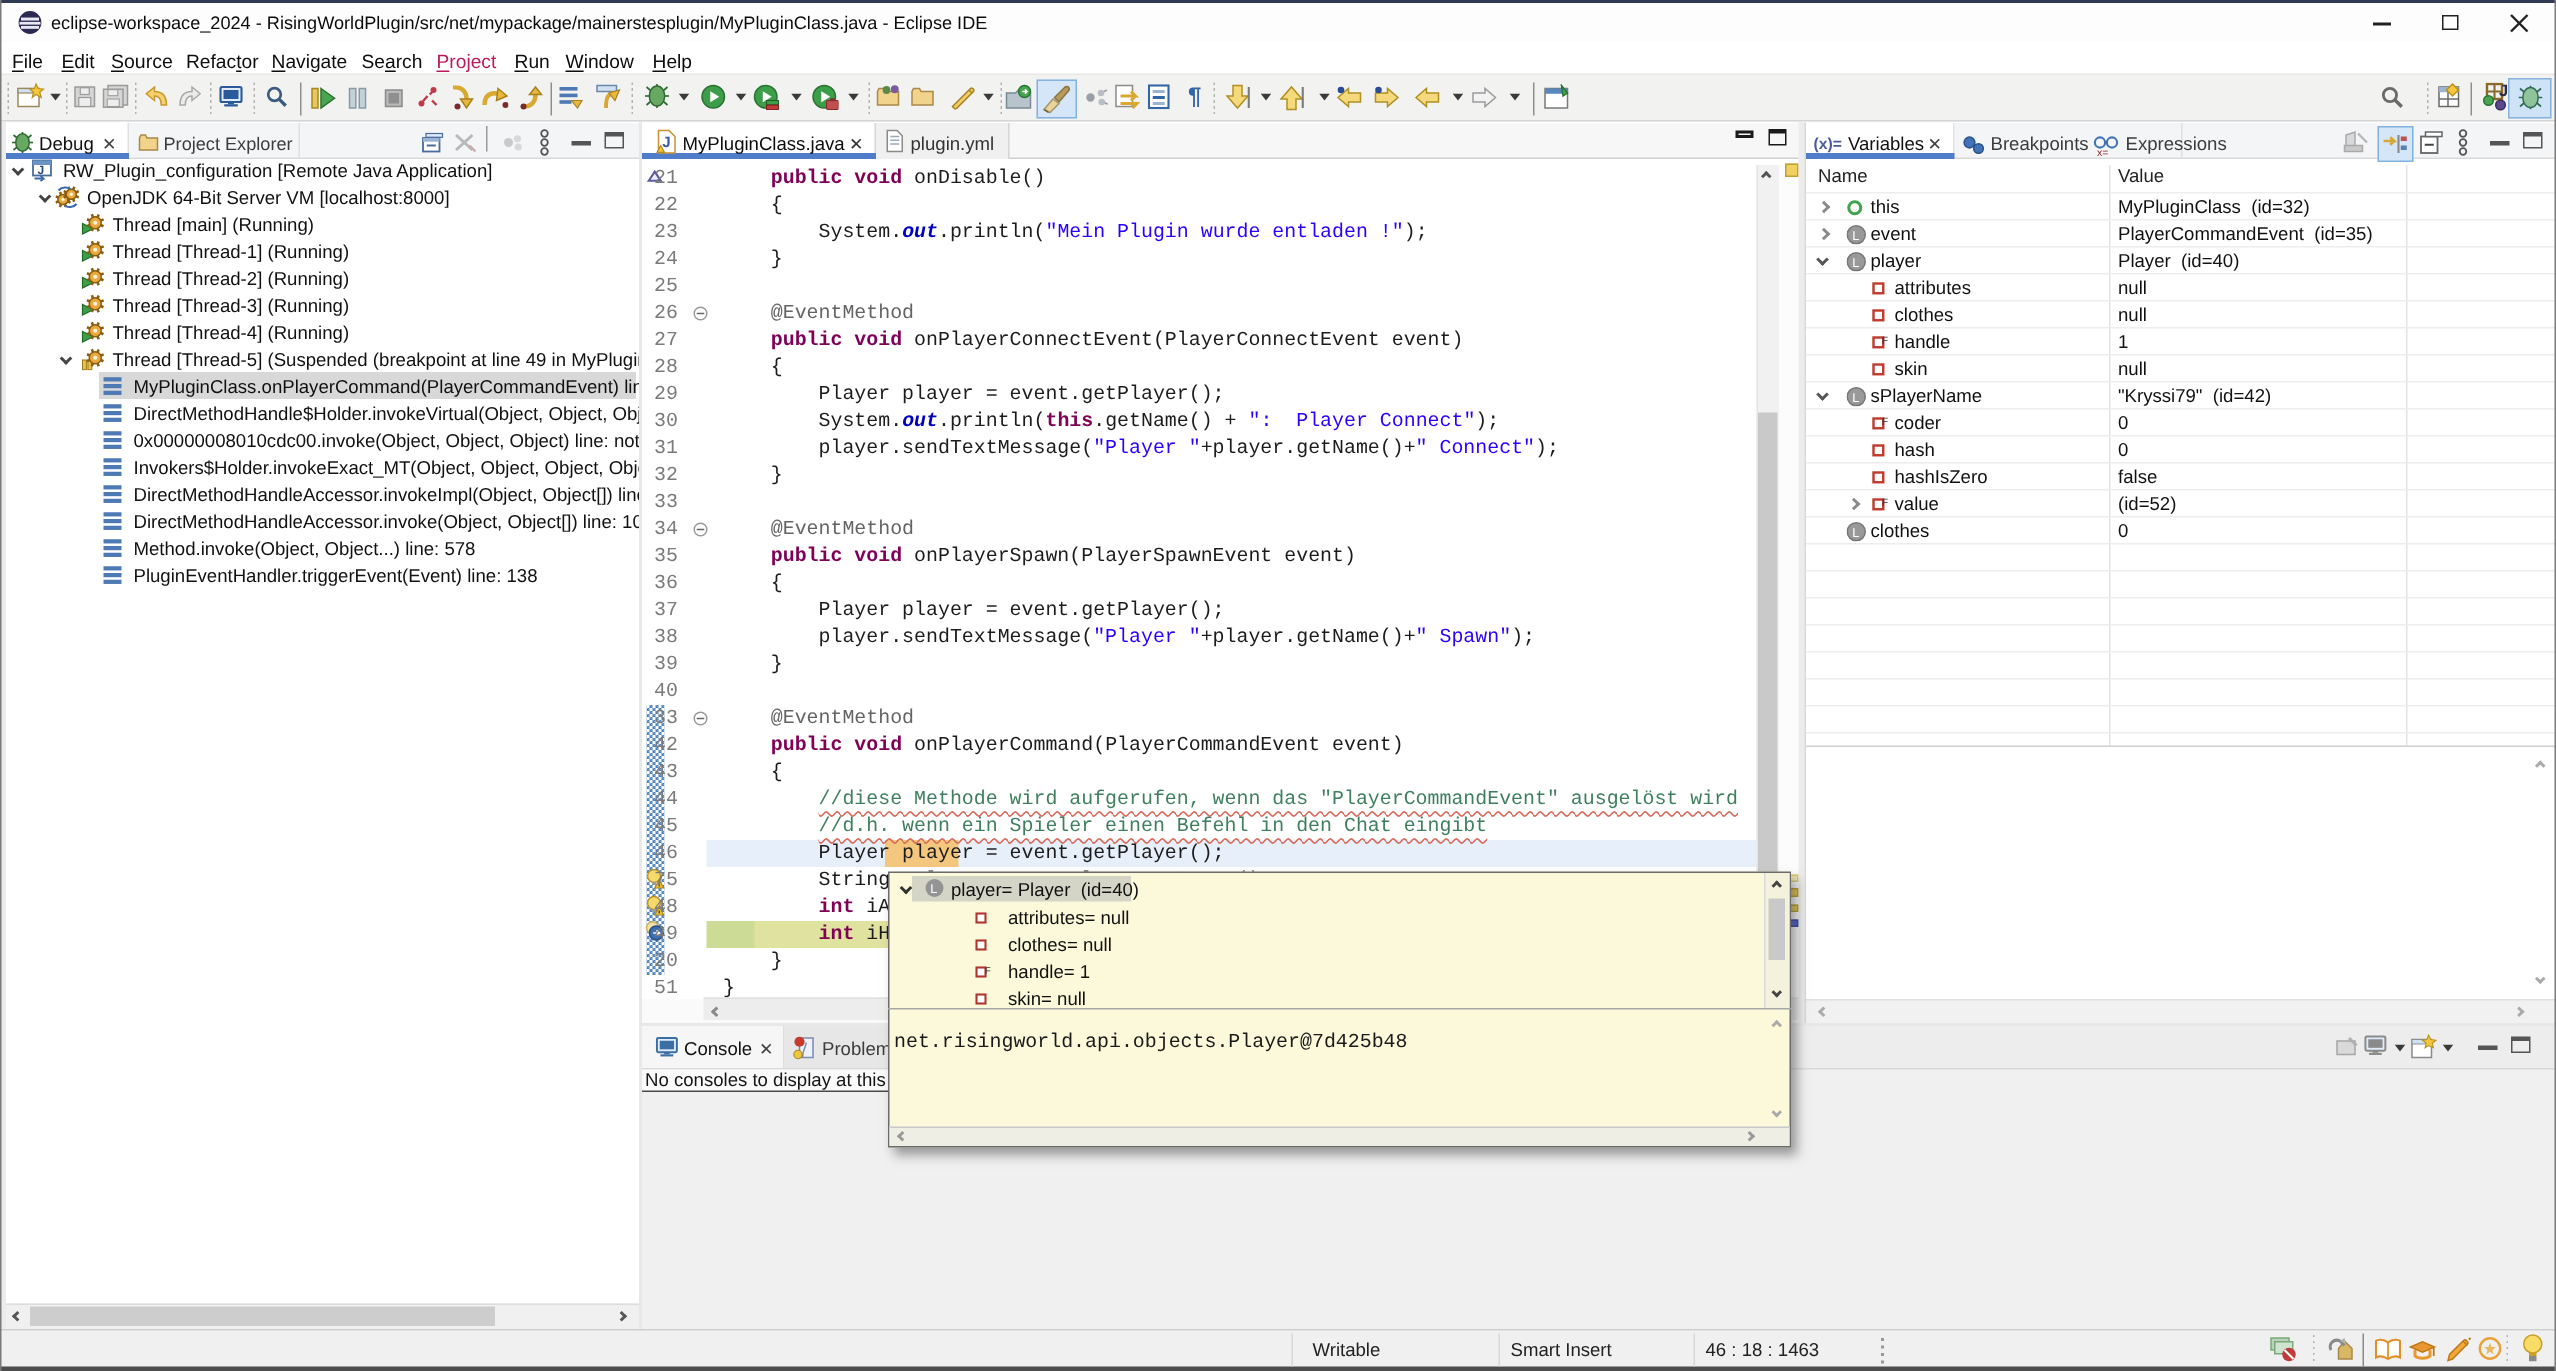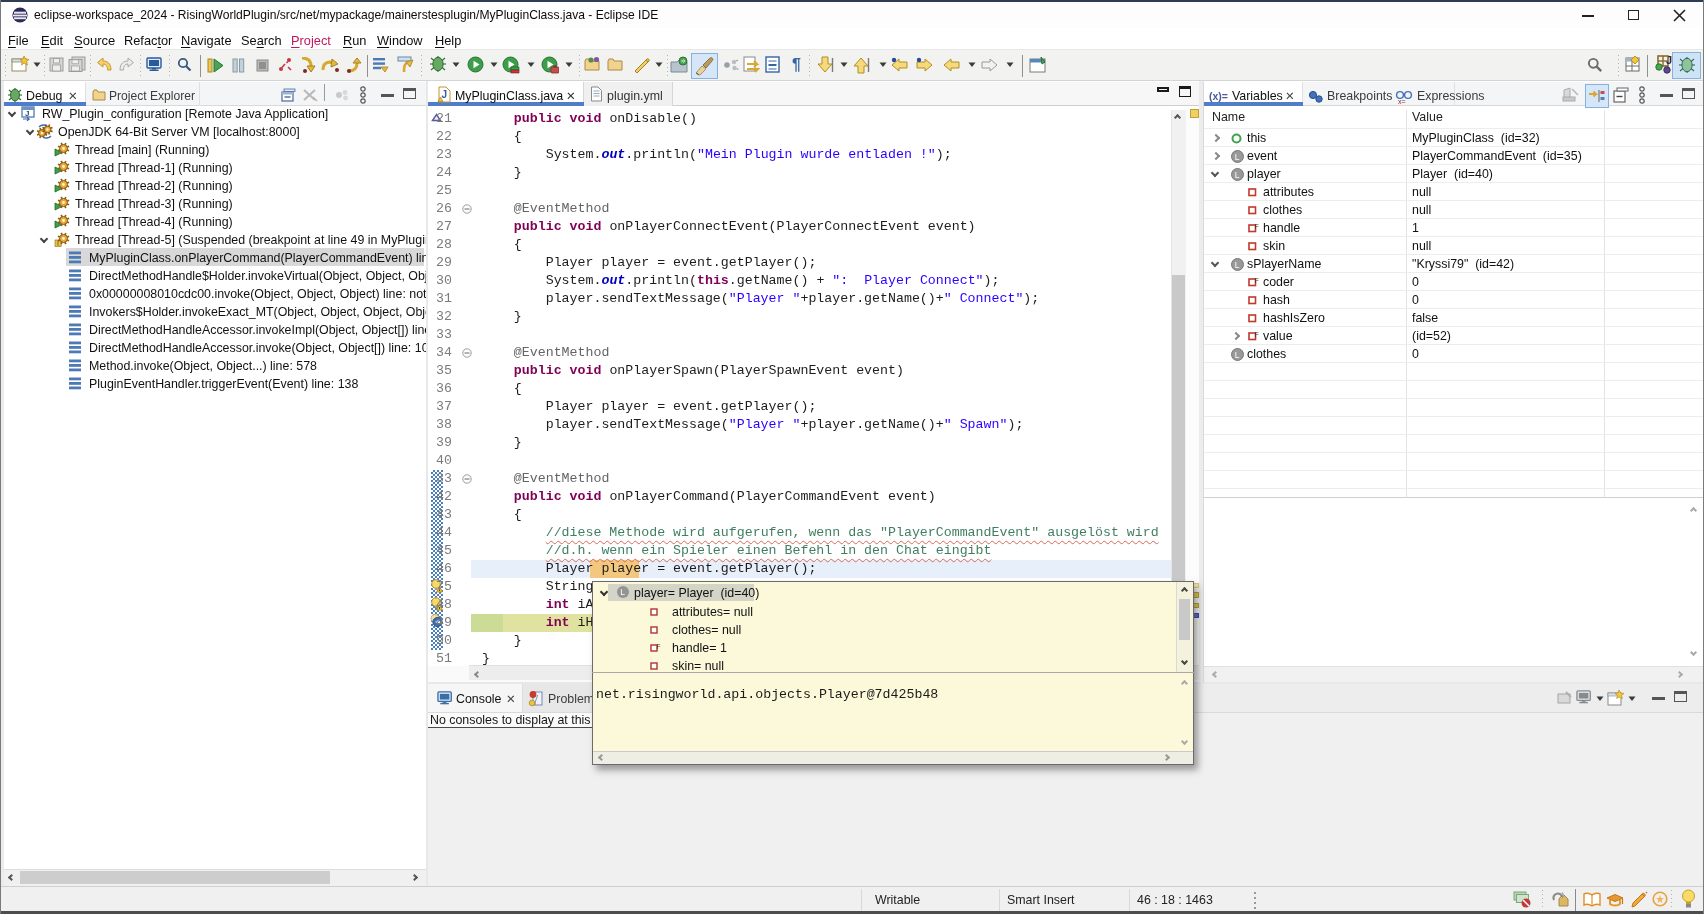--- a/index.html
+++ b/index.html
@@ -584,21 +584,21 @@
 <div class="ln" style="top:452px">40</div>
 <div class="ln" style="top:470px">33</div>
 <div class="ln" style="top:488px">42</div>
 <div class="ln" style="top:506px">43</div>
 <div class="ln" style="top:524px">44</div>
 <div class="ln" style="top:542px">45</div>
 <div class="ln" style="top:560px">46</div>
 <div class="ln" style="top:578px">75</div>
 <div class="ln" style="top:596px">48</div>
 <div class="ln" style="top:614px">49</div>
-<div class="ln" style="top:632px">90</div>
+<div class="ln" style="top:632px">20</div>
 <div class="ln" style="top:650px">51</div>
 <svg class="a" style="left:462px;top:204px" width="10" height="10" viewBox="0 0 10 10">
     <circle cx="5" cy="5" r="4.2" fill="#fff" stroke="#9a9a9a"></circle>
     <line x1="2.5" y1="5" x2="7.5" y2="5" stroke="#666"></line>
   </svg>
 <svg class="a" style="left:462px;top:348px" width="10" height="10" viewBox="0 0 10 10">
     <circle cx="5" cy="5" r="4.2" fill="#fff" stroke="#9a9a9a"></circle>
     <line x1="2.5" y1="5" x2="7.5" y2="5" stroke="#666"></line>
   </svg>
 <svg class="a" style="left:462px;top:474px" width="10" height="10" viewBox="0 0 10 10">

